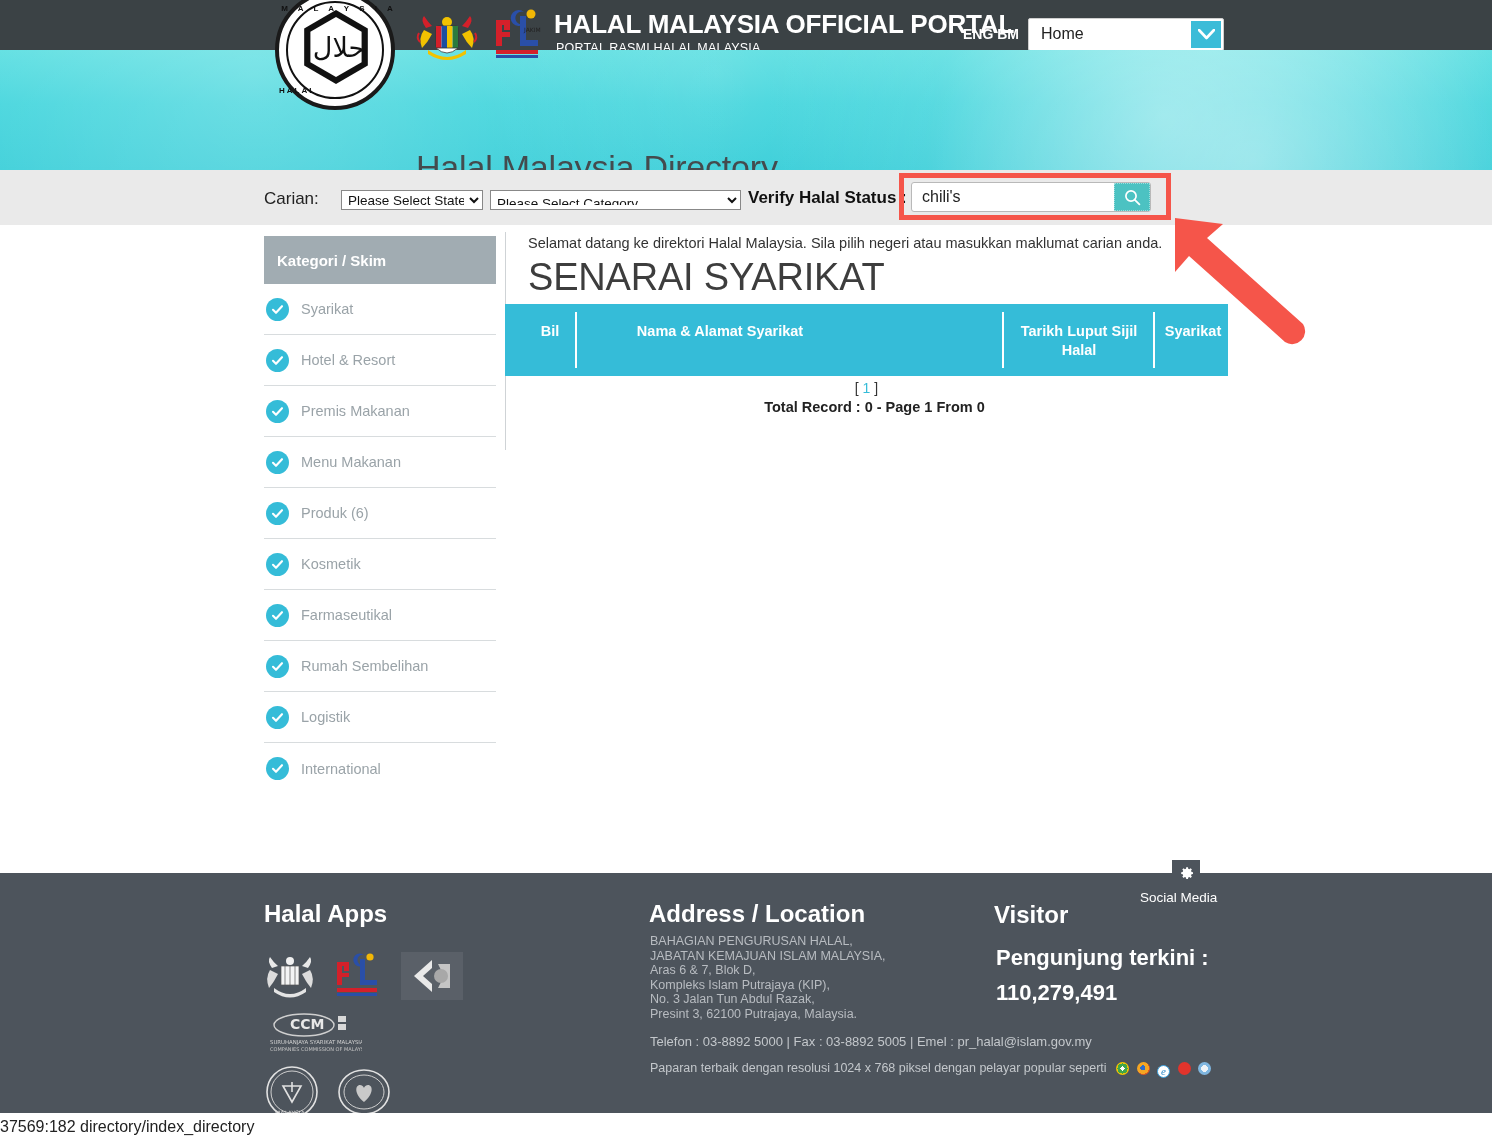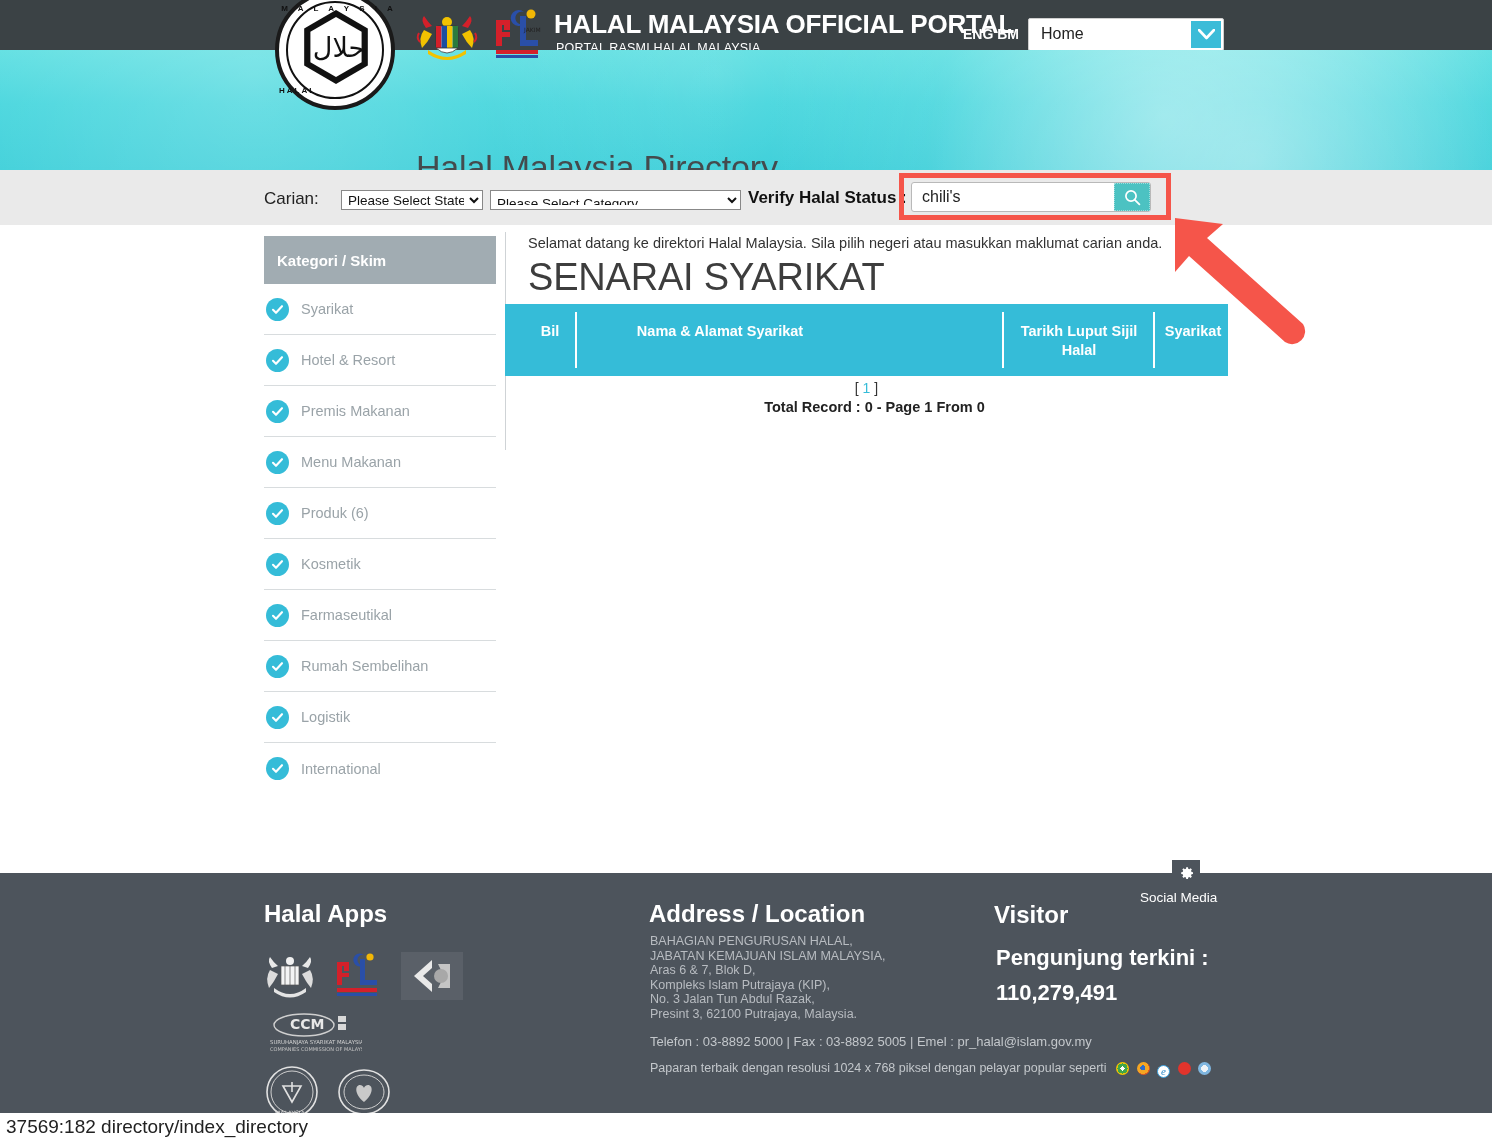--- a/index.html
+++ b/index.html
@@ -251,22 +251,22 @@
   .lg-jakim{ width:52px; height:48px; }
   .lg-myhalal{ width:62px; height:48px; background:#5a6068; display:inline-flex;
                align-items:center; justify-content:center; }
   .lg-ssm{ width:98px; height:48px; }
   .lg-vet{ width:56px; height:56px; }
   .lg-heart{ width:56px; height:56px; }
 
   
   .statusbar{
     position:absolute; left:0; top:1113px; width:1492px; height:28px;
-    background:#ffffff; color:#222; font-size:19px;
-    display:flex; align-items:center; padding-left:6px;
+    background:#ffffff; color:#222; font-size:16px;
+    display:flex; align-items:center; padding-left:0;
   }
 </style>
 </head>
 <body>
 
 <div class="topbar">
   <div class="topbar-inner">
     <div class="portal-title">HALAL MALAYSIA OFFICIAL PORTAL</div>
     <div class="portal-sub">PORTAL RASMI HALAL MALAYSIA</div>
     <div class="lang">ENG BM</div>

